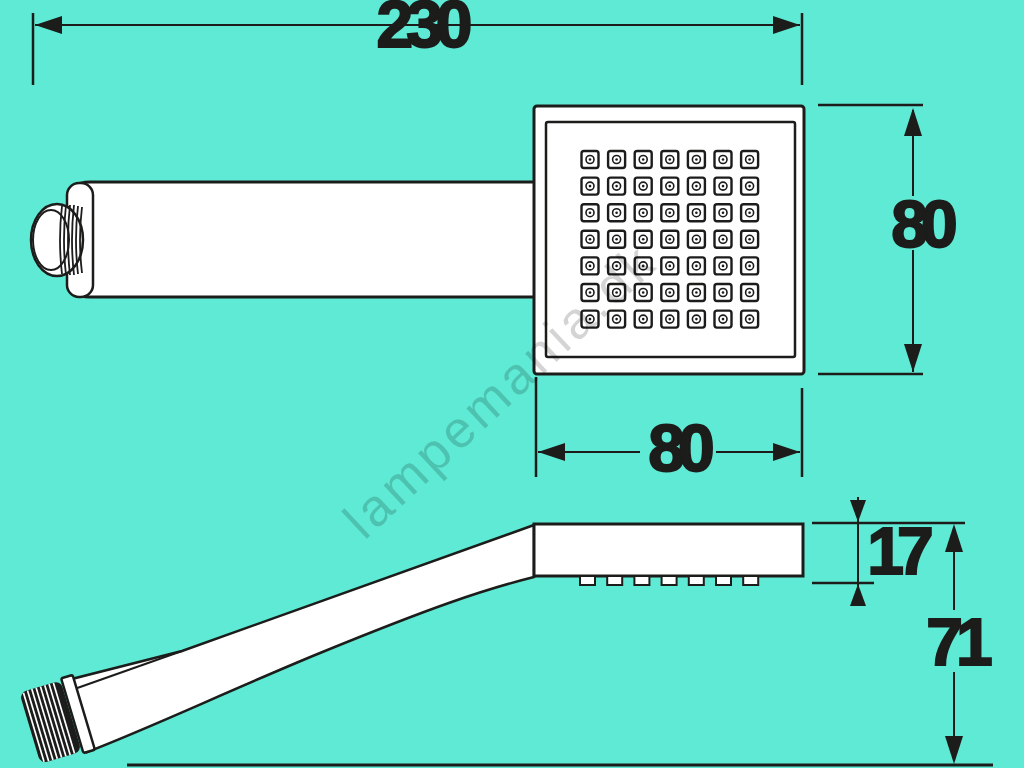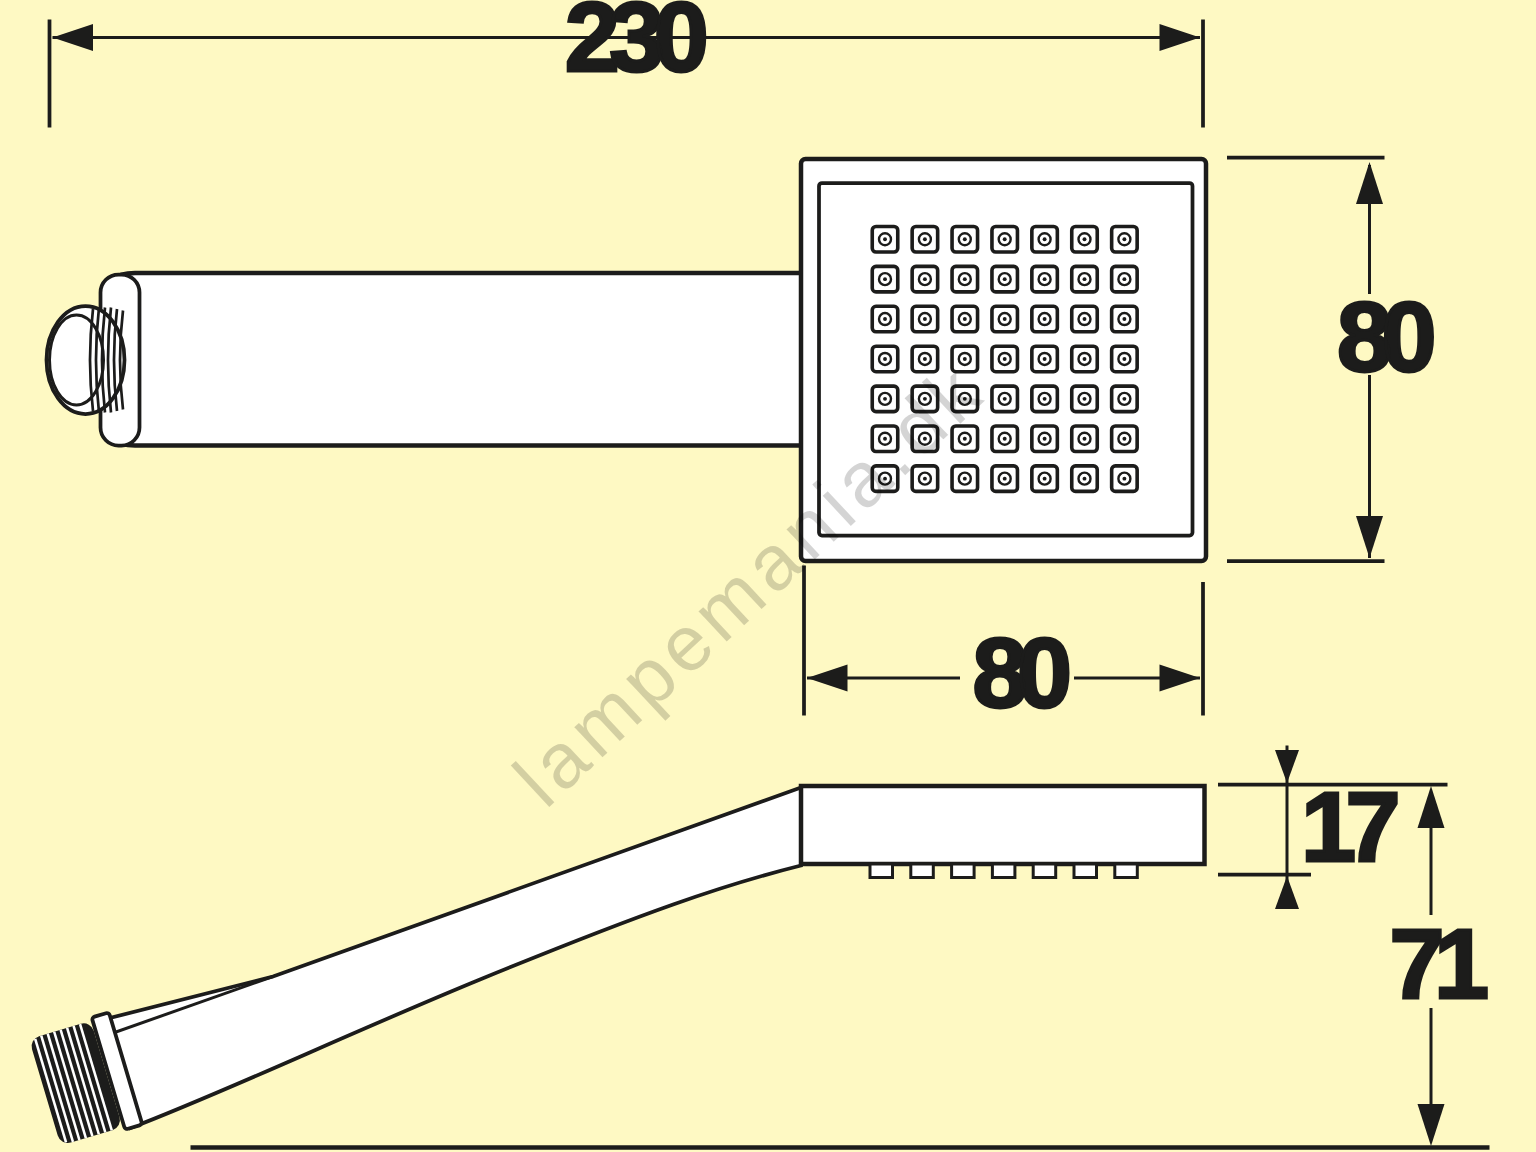--- a/index.html
+++ b/index.html
@@ -1,17 +1,17 @@
 <!DOCTYPE html>
 <html><head>
 <meta charset="utf-8">
 <style>
   html,body{margin:0;padding:0;background:#fff;}
   .page{
-    position:relative;width:1024px;height:768px;background:#fef9c3;overflow:hidden;
+    position:relative;width:1024px;height:768px;background:#5eead4;overflow:hidden;
     font-family:"Liberation Sans",sans-serif;
   }
   svg{position:absolute;left:0;top:0;}
   .dim-text{
     font-family:"Liberation Sans",sans-serif;
     font-weight:bold;
     font-size:66px;
     letter-spacing:-7px;
     fill:#1c1c1b;
     stroke:#1c1c1b;

